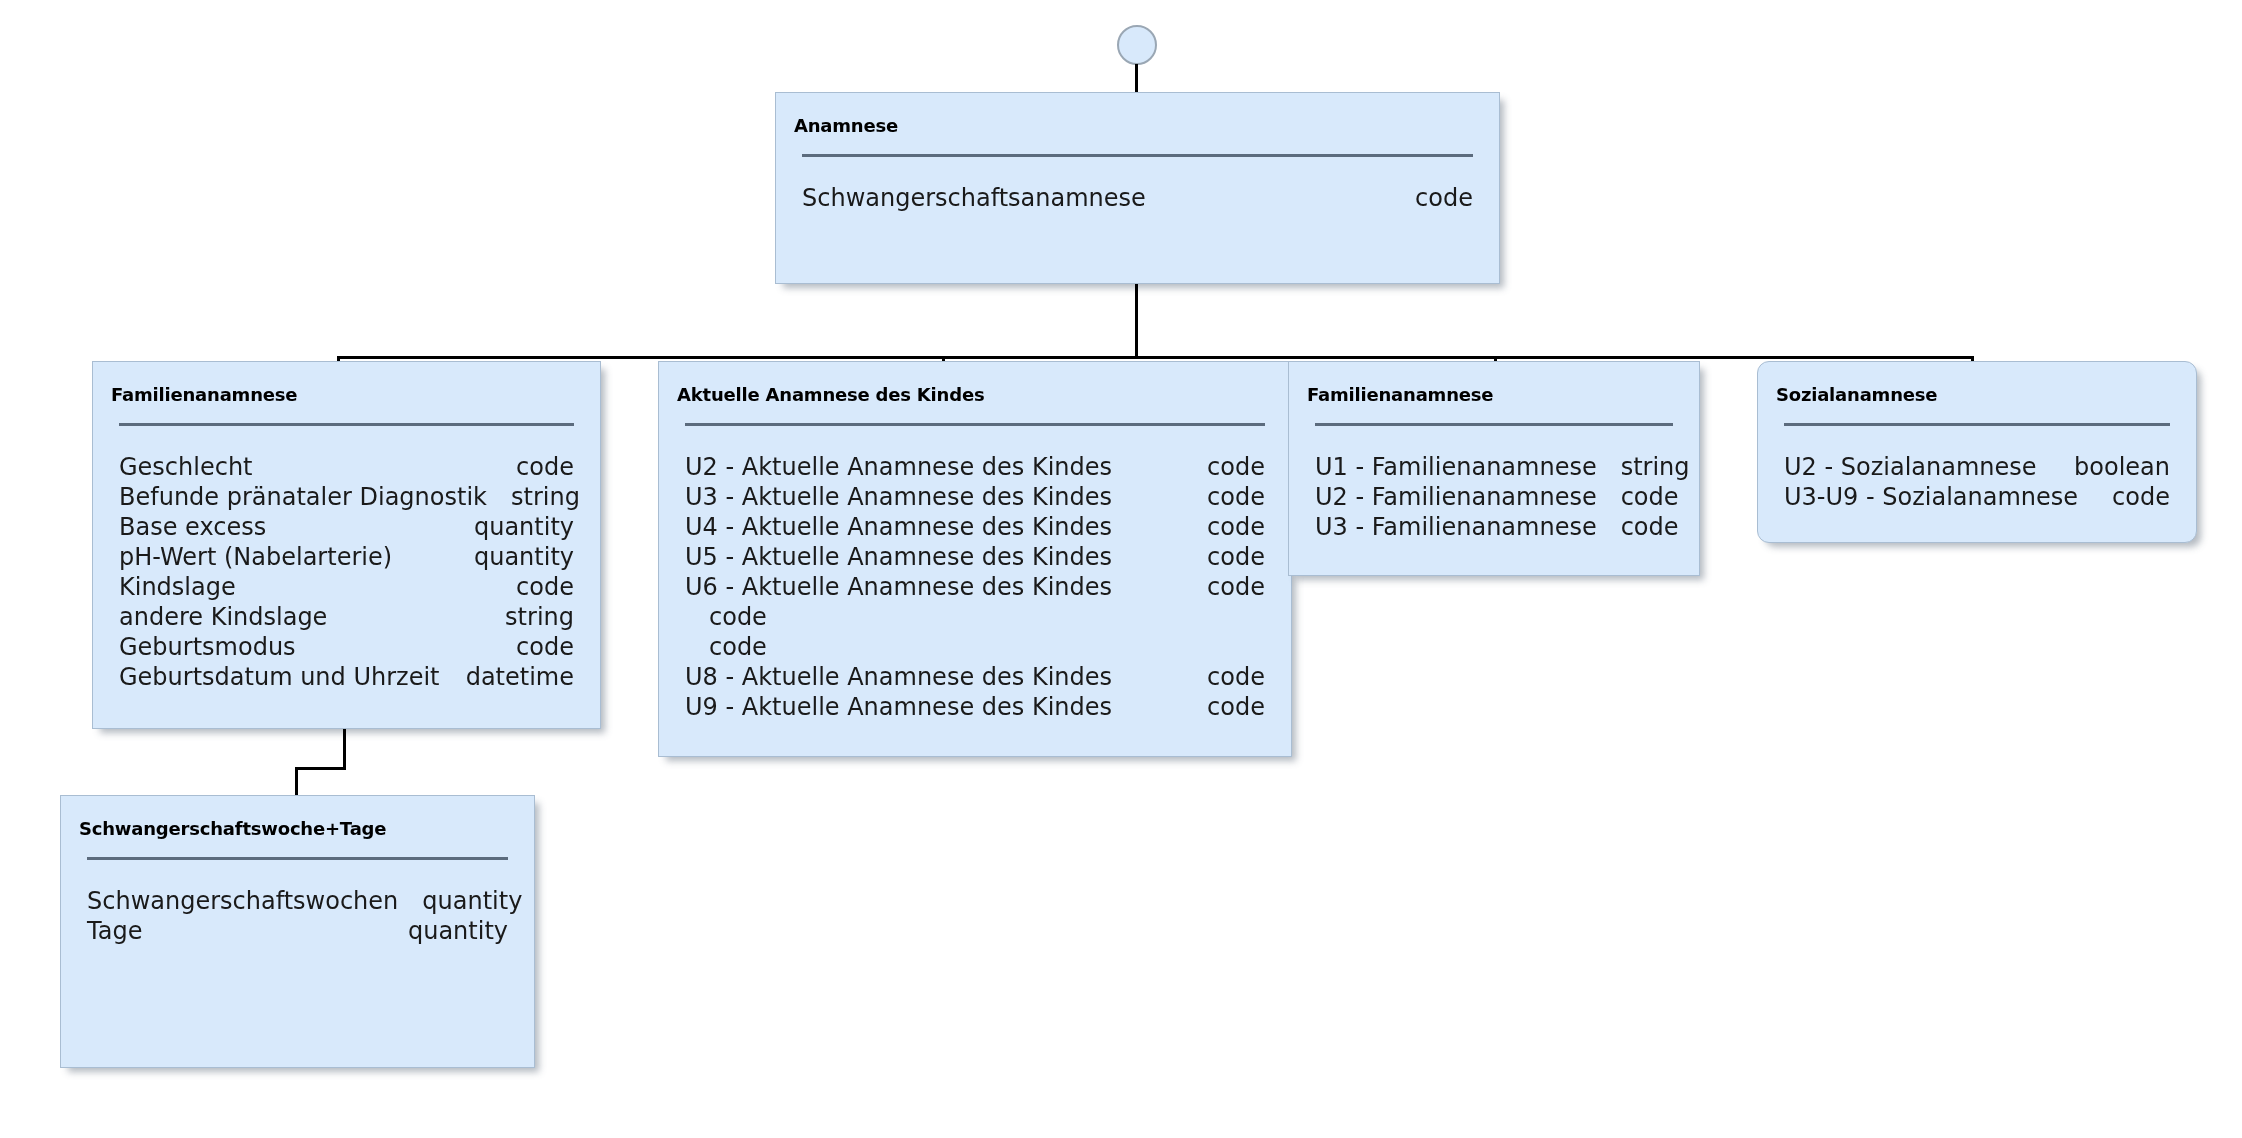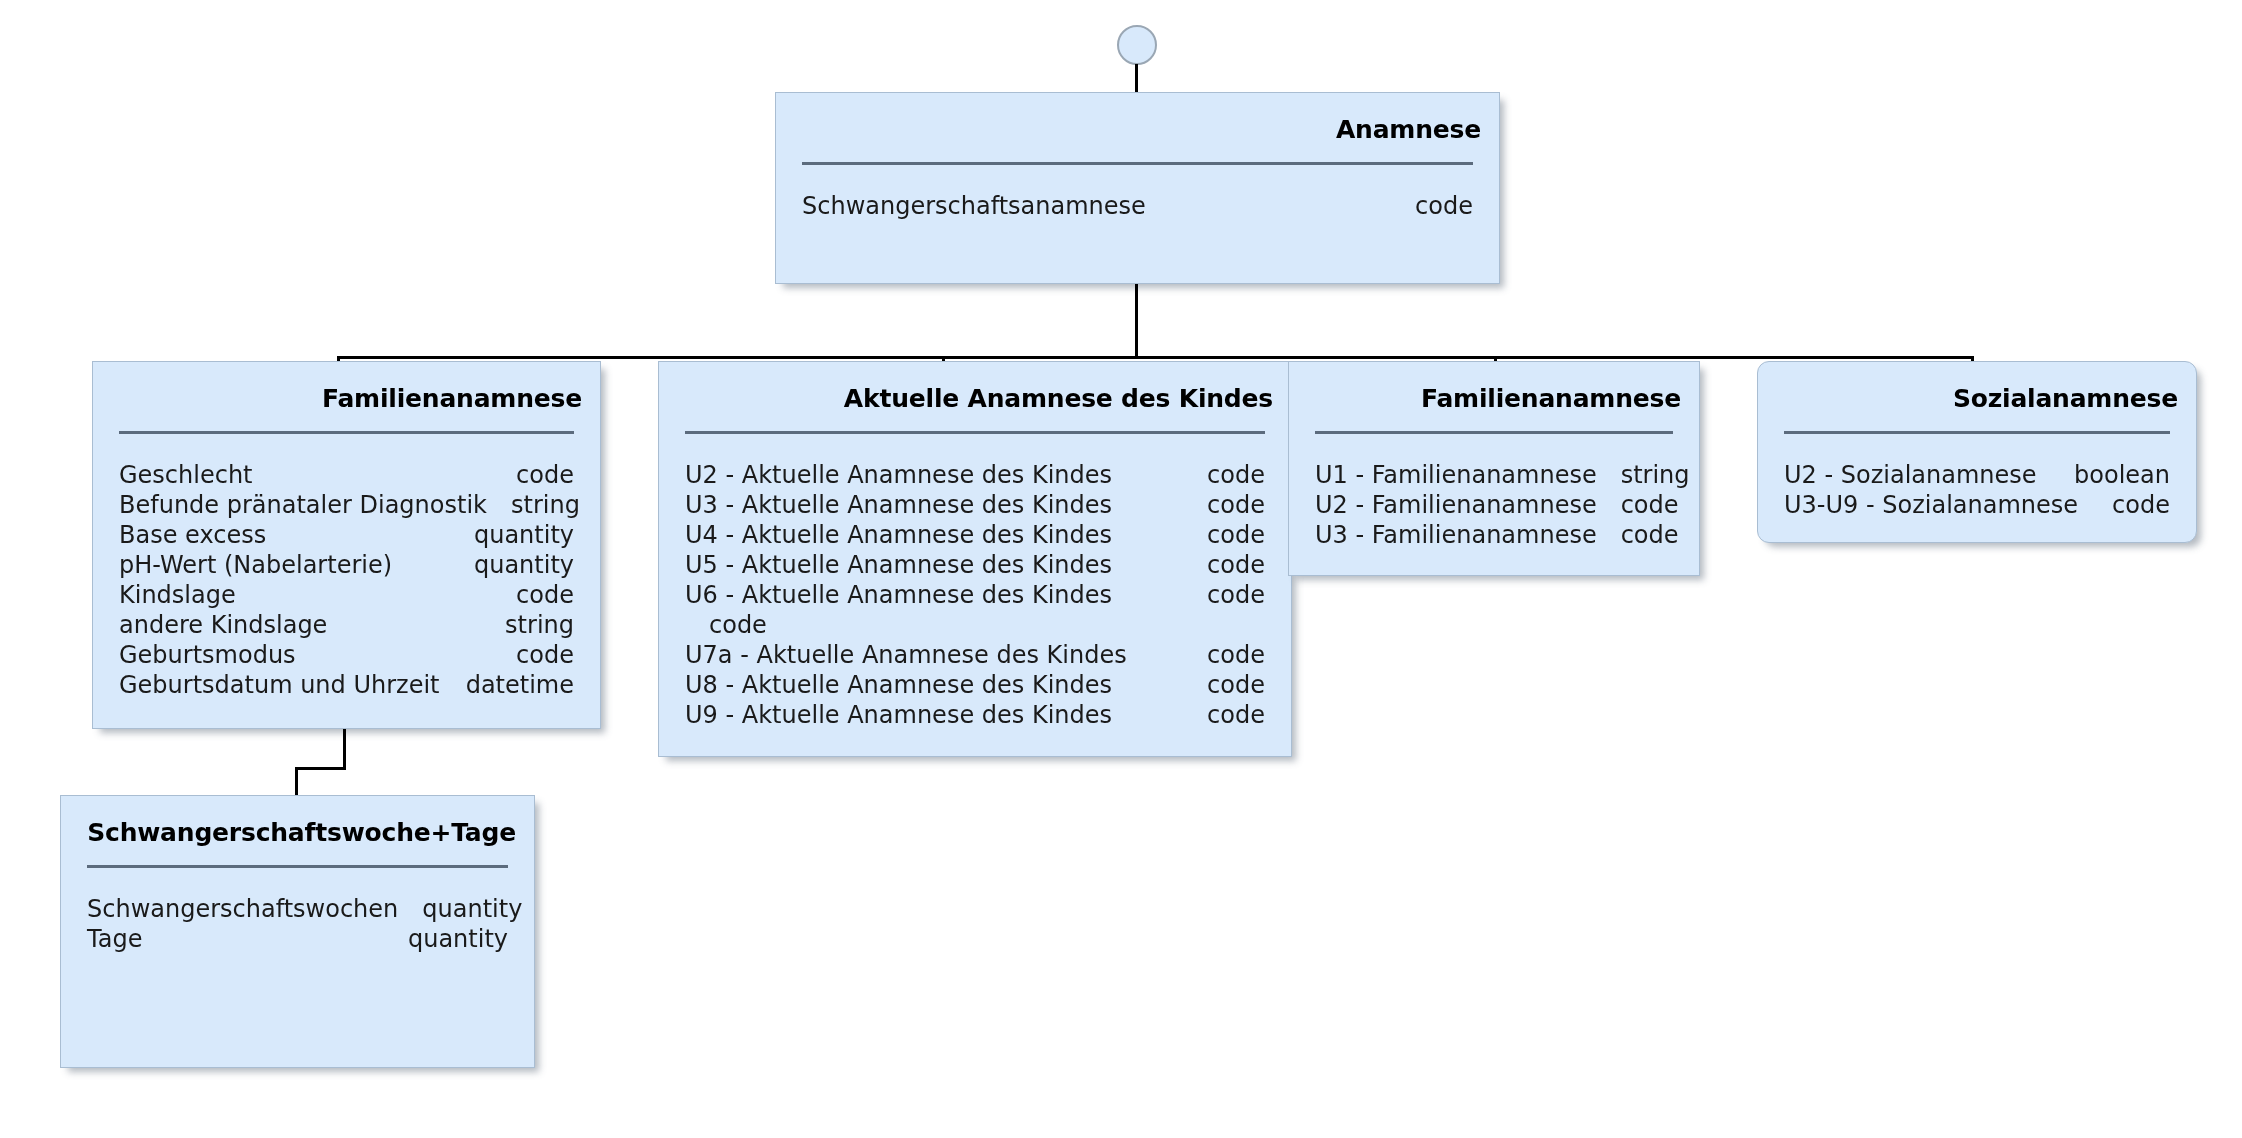--- a/index.html
+++ b/index.html
@@ -45,23 +45,23 @@
 
   
   .uml-box {
     position: absolute;
     background: #d8e9fb;
     border: 1px solid #a9bdd2;
     box-sizing: border-box;
     box-shadow: 6px 6px 7px -2px rgba(90, 105, 120, 0.45);
   }
   .uml-title {
-    text-align: right;
+    text-align: left;
     font-weight: bold;
-    font-size: 25px;
+    font-size: 18px;
     color: #000000;
     padding: 22px 18px 0 18px;
     letter-spacing: -0.2px;
     white-space: nowrap;
   }
   .uml-divider {
     height: 3px;
     background: #5b6b7d;
     margin: 18px 26px 0 26px;
   }
@@ -173,21 +173,20 @@
         <span class="a-type">code</span>
       </div>
       <div class="uml-attr">
         <span class="a-name">U6 - Aktuelle Anamnese des Kindes</span>
         <span class="a-type">code</span>
       </div>
       <div class="uml-attr">
         <span class="a-type">code</span>
       </div>
       <div class="uml-attr">
-        <span class="a-name">U7a - Aktuelle Anamnese des Kindes</span>
         <span class="a-type">code</span>
       </div>
       <div class="uml-attr">
         <span class="a-name">U8 - Aktuelle Anamnese des Kindes</span>
         <span class="a-type">code</span>
       </div>
       <div class="uml-attr">
         <span class="a-name">U9 - Aktuelle Anamnese des Kindes</span>
         <span class="a-type">code</span>
       </div>

